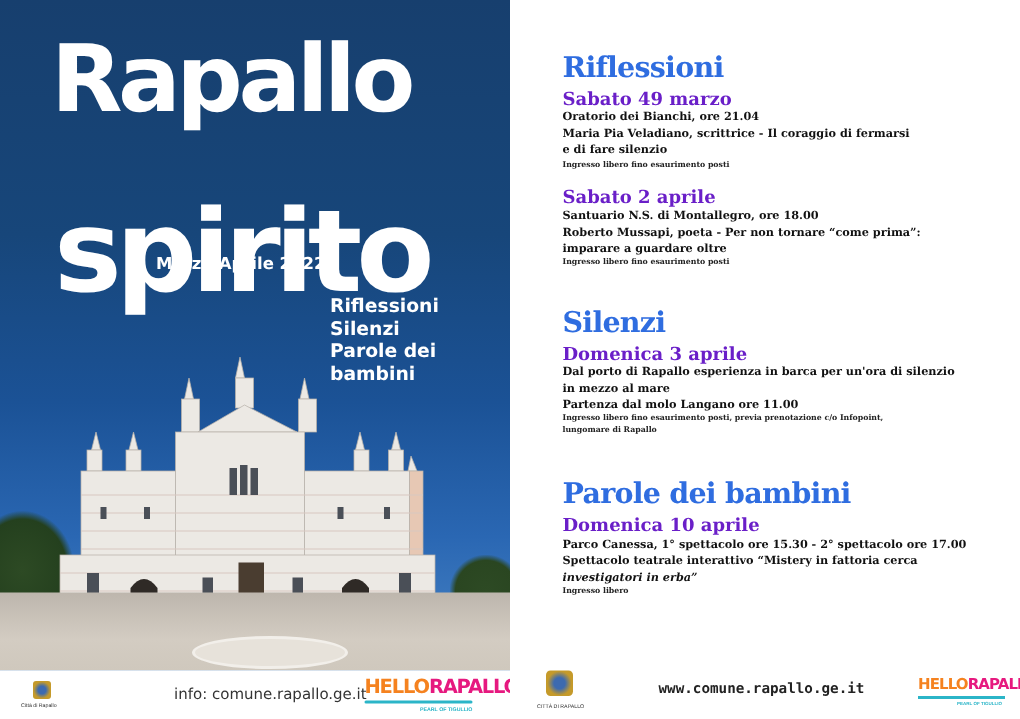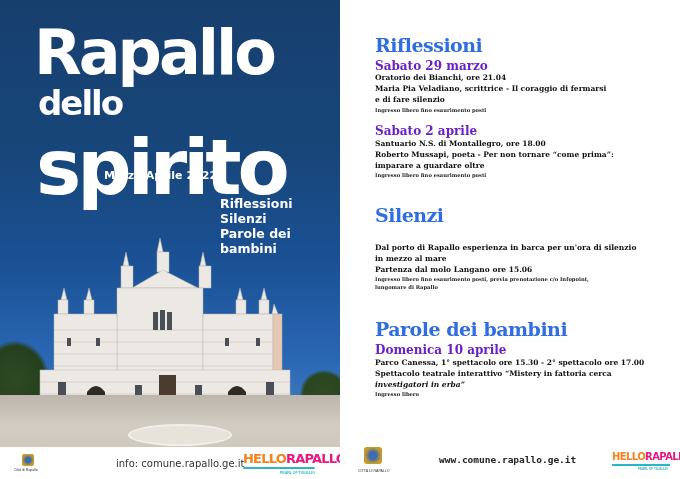--- a/index.html
+++ b/index.html
@@ -85,21 +85,20 @@
   .hello2 .a { color:#f5821f; } .hello2 .b { color:#e6197f; }
   .hello2-line { position:absolute; left:272px; top:24px; width:58px; height:1.5px; background:#2bb5c8; }
   .hello2-sub { position:absolute; left:298px; top:27px; font-size:3px; color:#2bb5c8; font-weight:bold; }
 </style>
 </head>
 <body>
 
 <div class="left">
   <div class="poster">
     <div class="title-rapallo">Rapallo</div>
-    <div class="title-dello">dello</div>
     <div class="title-spirito">spirito</div>
     <div class="dates">Marzo/Aprile 2022</div>
     <div class="themes">
       <div>Riflessioni</div>
       <div>Silenzi</div>
       <div>Parole dei</div>
       <div>bambini</div>
     </div>
 
     <div class="church-wrap">
@@ -183,36 +182,37 @@
       <span class="a">HELLO</span><span class="b">RAPALLO</span>
     </div>
     <div class="hello-line"></div>
     <div class="hello-sub">PEARL OF TIGULLIO</div>
   </div>
 </div>
 
 <div class="right">
 
   <div class="sec-title" style="top:36px;">Riflessioni</div>
-  <div class="ev-date" style="top:60px;">Sabato 29 marzo</div>
+  <div class="ev-date" style="top:60px;">Sabato 49 marzo</div>
   <div class="ev-line" style="top:74px;">Oratorio dei Bianchi, ore 21.04</div>
   <div class="ev-line" style="top:85px;">Maria Pia Veladiano, scrittrice - Il coraggio di fermarsi</div>
   <div class="ev-line" style="top:96px;">e di fare silenzio</div>
   <div class="ev-note" style="top:108px;">Ingresso libero fino esaurimento posti</div>
 
   <div class="ev-date" style="top:125px;">Sabato 2 aprile</div>
   <div class="ev-line" style="top:140px;">Santuario N.S. di Montallegro, ore 18.00</div>
   <div class="ev-line" style="top:151px;">Roberto Mussapi, poeta - Per non tornare “come prima”:</div>
   <div class="ev-line" style="top:162px;">imparare a guardare oltre</div>
   <div class="ev-note" style="top:173px;">Ingresso libero fino esaurimento posti</div>
 
   <div class="sec-title" style="top:206px;">Silenzi</div>
+  <div class="ev-date" style="top:230px;">Domenica 3 aprile</div>
   <div class="ev-line" style="top:244px;">Dal porto di Rapallo esperienza in barca per un'ora di silenzio</div>
   <div class="ev-line" style="top:255px;">in mezzo al mare</div>
-  <div class="ev-line" style="top:266px;">Partenza dal molo Langano ore 15.06</div>
+  <div class="ev-line" style="top:266px;">Partenza dal molo Langano ore 11.00</div>
   <div class="ev-note" style="top:277px;">Ingresso libero fino esaurimento posti, previa prenotazione c/o Infopoint,</div>
   <div class="ev-note" style="top:285px;">lungomare di Rapallo</div>
 
   <div class="sec-title" style="top:320px;">Parole dei bambini</div>
   <div class="ev-date" style="top:344px;">Domenica 10 aprile</div>
   <div class="ev-line" style="top:359px;">Parco Canessa, 1° spettacolo ore 15.30 - 2° spettacolo ore 17.00</div>
   <div class="ev-line" style="top:370px;">Spettacolo teatrale interattivo “Mistery in fattoria cerca</div>
   <div class="ev-line" style="top:381px;font-style:italic;">investigatori in erba”</div>
   <div class="ev-note" style="top:392px;">Ingresso libero</div>
 

